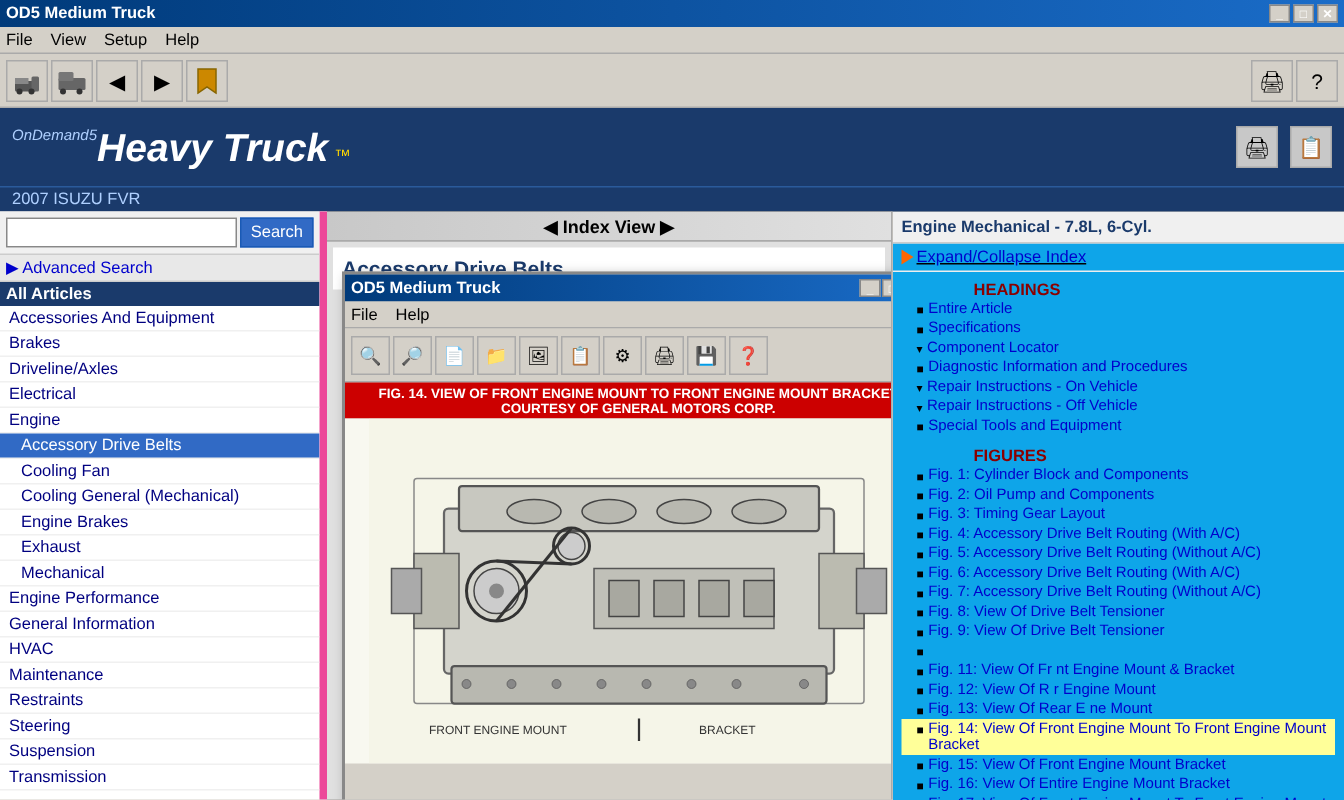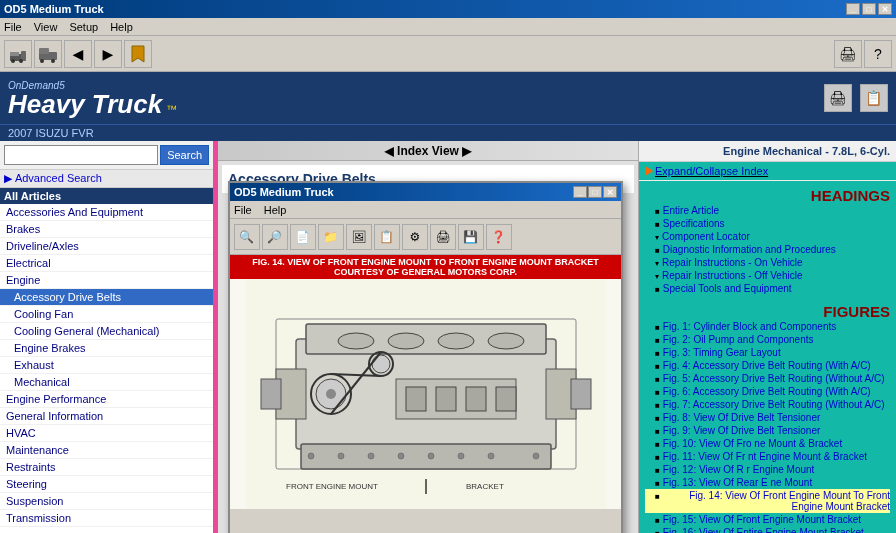--- a/index.html
+++ b/index.html
@@ -236,44 +236,44 @@
       background: #f8f8f0;
       flex: 1;
       display: flex;
       align-items: center;
       justify-content: center;
       overflow: hidden;
     }
 
     
     .right-panel {
-      width: 258px;
-      background: #14b8a6;
+      width: 302px;
+      background: #0ea5e9;
       border-left: 1px solid #aaa;
       overflow-y: auto;
       flex-shrink: 0;
-      text-align: right;
     }
     .right-header {
       background: #f0f0f0;
       padding: 4px 6px;
       font-size: 11px;
       font-weight: bold;
       border-bottom: 1px solid #ccc;
       color: #1a3a6b;
     }
     .index-section {
       padding: 2px 6px;
     }
     .index-section-title {
       font-weight: bold;
-      font-size: 15px;
+      font-size: 11px;
       color: #8b0000;
       text-transform: uppercase;
       margin-top: 4px;
+      margin-left: 48px;
     }
     .index-item {
       font-size: 10px;
       color: #0000cc;
       cursor: pointer;
       padding: 1px 0 1px 10px;
       display: flex; align-items: flex-start; gap: 3px;
     }
     .index-item .bullet { color: #000; font-size: 8px; margin-top: 2px; flex-shrink: 0; }
     .index-item.highlighted { background: #ffff99; }
@@ -337,21 +337,21 @@
     <svg width="16" height="18" viewBox="0 0 16 18">
         <path d="M2 1h12v16l-6-4-6 4z" fill="#cc8800" stroke="#886600" stroke-width="1"></path>
       </svg>
   </div>
   <div style="flex:1"></div>
   <div class="toolbar-btn" title="Print">🖨</div>
   <div class="toolbar-btn" title="Help">?</div>
 </div>
 
 <div class="logo-area">
-  <div style="display:flex; flex-direction:column;">
+  <div style="display:flex; flex-direction:row;">
     <div style="display:flex; align-items:baseline; gap:4px;">
       <span style="color:#afd0ff; font-size:10px; font-style:italic;">OnDemand5</span>
     </div>
     <div style="display:flex; align-items:baseline; gap:4px;">
       <span style="color:white; font-size:26px; font-weight:bold; font-style:italic; line-height:1;">Heavy Truck</span>
       <span style="color:#ffd700; font-size:11px;">™</span>
     </div>
   </div>
   <div style="flex:1"></div>
   <div style="display:flex; gap:8px; align-items:center;">
@@ -569,21 +569,20 @@
           <div class="index-item">
             <span class="bullet">■</span>
             <span>Fig. 8: View Of Drive Belt Tensioner</span>
           </div>
           <div class="index-item">
             <span class="bullet">■</span>
             <span>Fig. 9: View Of Drive Belt Tensioner</span>
           </div>
           <div class="index-item">
             <span class="bullet">■</span>
-            <span>Fig. 10: View Of Fro   ne Mount &amp; Bracket</span>
           </div>
           <div class="index-item">
             <span class="bullet">■</span>
             <span>Fig. 11: View Of Fr   nt Engine Mount &amp; Bracket</span>
           </div>
           <div class="index-item">
             <span class="bullet">■</span>
             <span>Fig. 12: View Of R   r Engine Mount</span>
           </div>
           <div class="index-item">

